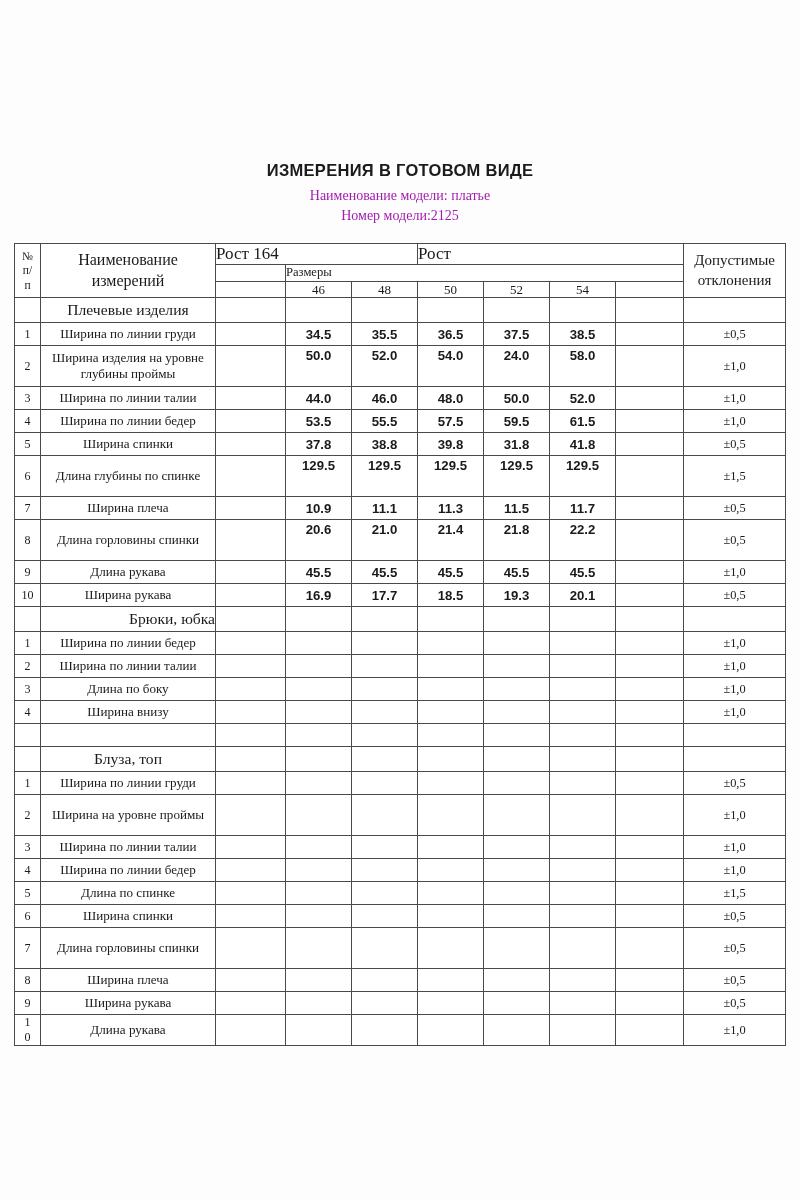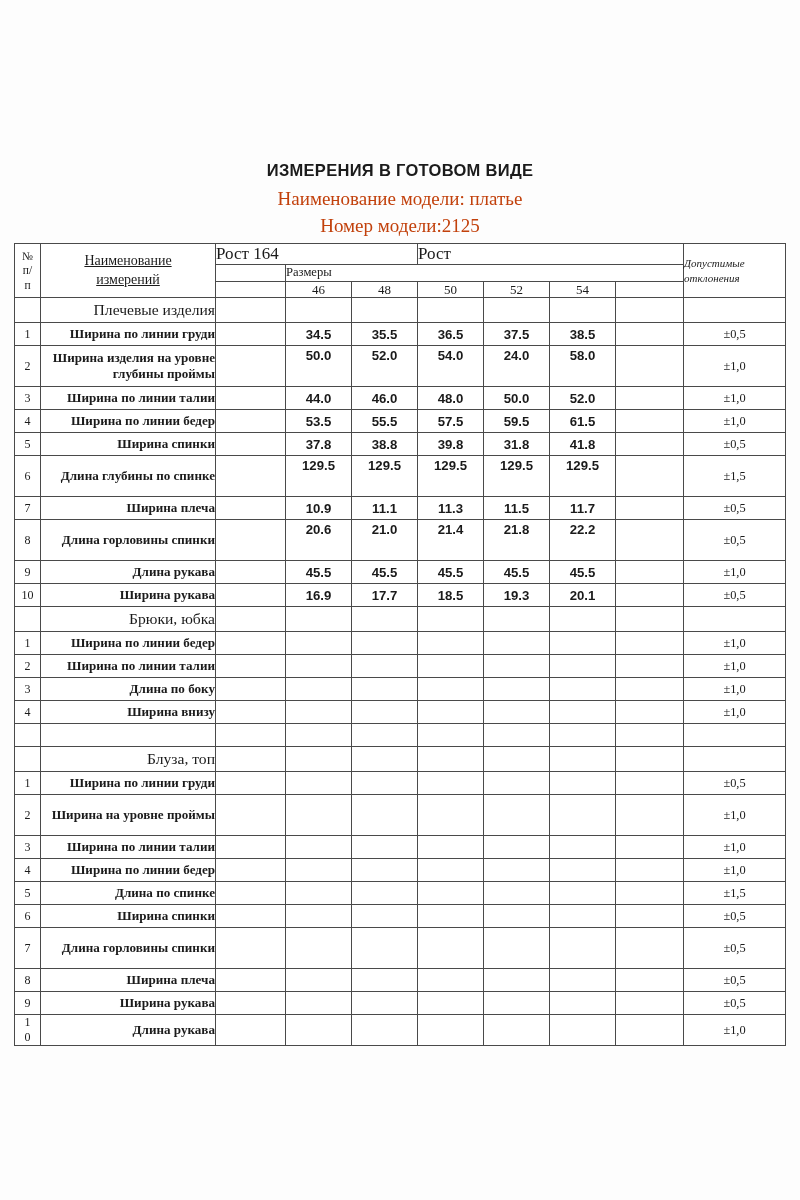--- a/index.html
+++ b/index.html
@@ -34,23 +34,23 @@
   .doc-title {
     font-family: "Liberation Sans", sans-serif;
     font-size: 16.5px;
     font-weight: bold;
     letter-spacing: .3px;
     color: #1b1b1b;
     line-height: 1.25;
   }
   .model-line {
     font-family: "Liberation Serif", serif;
-    font-size: 19px;
+    font-size: 14px;
     line-height: 1.42;
-    color: #c2410c;
+    color: #a21caf;
     margin-top: 5px;
   }
   .model-line.second { margin-top: 0px; }
 
   
   .table-wrap {
     position: absolute;
     left: 14px;
     top: 243px;
     width: 771px;
@@ -84,52 +84,50 @@
     font-size: 12.6px;
     line-height: 1.2;
     padding: 2px 2px;
   }
   .hd-num {
     font-size: 11.5px;
     line-height: 1.25;
     text-align: center;
   }
   .hd-name {
-    font-size: 14px;
+    font-size: 16px;
     line-height: 1.3;
     text-align: center;
-    text-decoration: underline;
   }
   .hd-left {
     text-align: left;
     padding-left: 7px;
     font-size: 17px;
   }
   .hd-tol {
-    font-size: 11px;
+    font-size: 15px;
     line-height: 1.3;
-    font-style: italic;
+    text-align: center;
   }
   .hd-size {
     font-size: 13px;
     text-align: center;
   }
 
   
   td.num {
     text-align: center;
     font-size: 12px;
     height: 22px;
   }
   td.name {
-    text-align: right;
+    text-align: center;
     padding: 1px 4px 1px 7px;
     font-size: 13.1px;
     line-height: 1.22;
-    font-weight: bold;
   }
   td.val {
     text-align: center;
     font-family: "Liberation Sans", sans-serif;
     font-size: 13.2px;
     font-weight: bold;
     color: #1a1a1a;
   }
   td.val.top { vertical-align: top; padding-top: 2px; }
   td.num.mid { vertical-align: middle; }
@@ -146,21 +144,21 @@
   td.section {
     font-size: 15.6px;
     text-align: right;
     padding-left: 8px;
     line-height: 1.25;
     vertical-align: middle;
     height: 24px;
   }
   td.section-indent {
     font-size: 15.6px;
-    text-align: right;
+    text-align: center;
     padding-left: 8px;
     vertical-align: middle;
   }
   tr.section-row td { height: 24px; }
   tr.spacer-row td { height: 22px; }
 
   tr.r-tall td { height: 38px; }
   tr.r-std td  { height: 22px; }
   tr.r-med td  { height: 28px; }
 </style>

